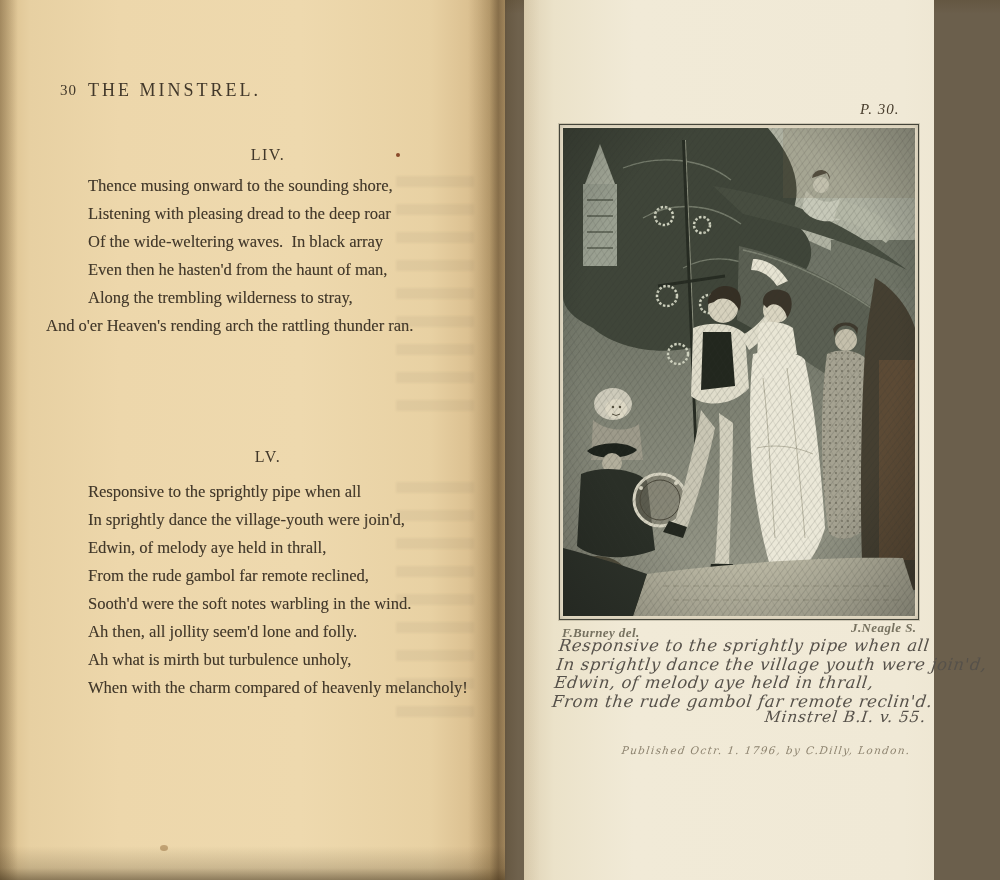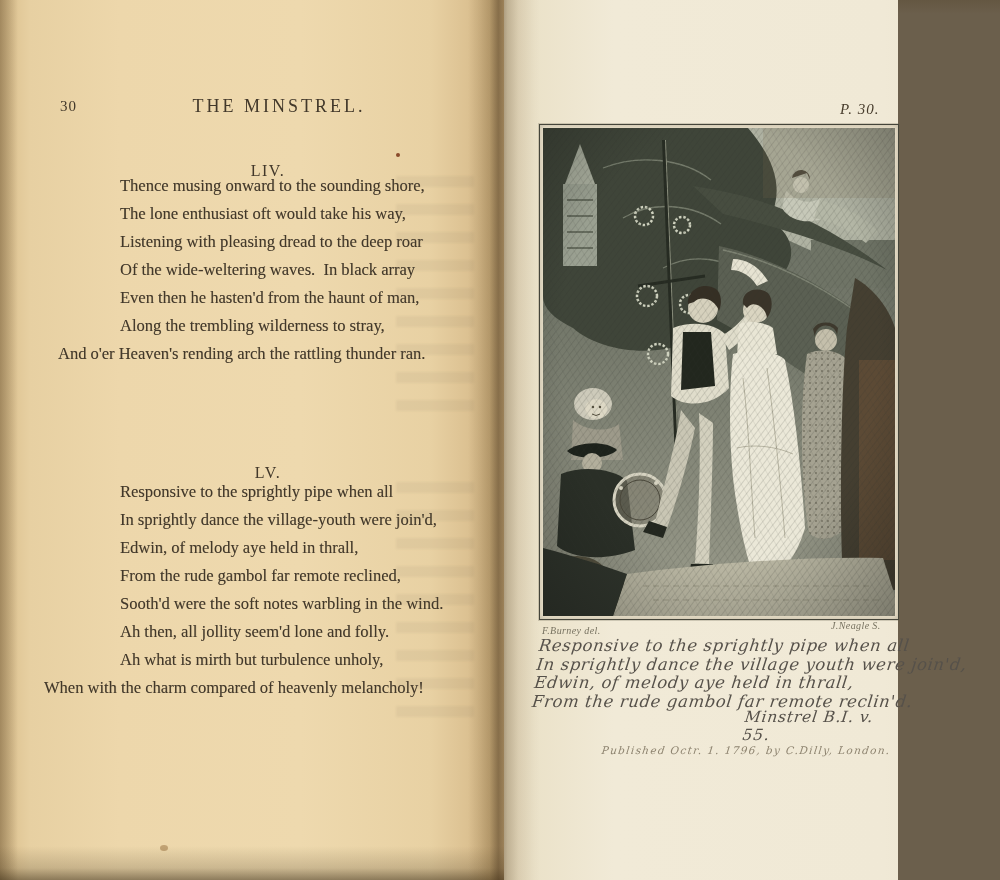--- a/index.html
+++ b/index.html
@@ -19,50 +19,51 @@
   .edge-bottom-left{position:absolute;left:0;bottom:0;width:505px;height:34px;
     background:linear-gradient(to top,rgba(45,32,12,.5) 0,rgba(45,32,12,.18) 12px,rgba(45,32,12,0) 100%);}
   .edge-top{position:absolute;left:0;top:0;width:1000px;height:14px;
     background:linear-gradient(to bottom,rgba(70,50,20,.18),rgba(70,50,20,0));}
   
   .gutter{position:absolute;left:468px;top:0;width:72px;height:880px;z-index:5;
     background:linear-gradient(90deg,rgba(105,80,40,0) 0,rgba(105,80,40,.28) 30%,
       rgba(70,50,25,.5) 42%,rgba(95,75,45,.25) 55%,rgba(140,115,80,.12) 70%,rgba(140,115,80,0) 100%);}
   
   .page-right{
-    left:504px;width:394px;
+    left:524px;width:394px;
     background:linear-gradient(90deg,#dfd2b4 0px,#ebe2c9 30px,#f1ead7 110px,
       #f0e9d6 380px,#ebe3ce 470px,#e6ddc6 495px);
+    padding-left:16px;
   }
   
-  .ink{color:#42382a;margin-top:16px;}
+  .ink{color:#42382a;}
   .pagenum{position:absolute;left:60px;top:82px;font-size:15px;letter-spacing:1px;}
-  .running-header{position:absolute;left:88px;top:80px;width:382px;text-align:center;
+  .running-header{position:absolute;left:88px;top:80px;width:382px;text-align:left;
     font-size:18px;letter-spacing:3px;}
   .stanza-num{position:absolute;left:88px;width:360px;text-align:center;
     font-size:16px;letter-spacing:1.5px;}
   .stanza{position:absolute;left:0;width:505px;}
-  .pline{height:28px;line-height:28px;font-size:16.5px;padding-left:120px;
+  .pline{height:28px;line-height:28px;font-size:16.5px;padding-left:88px;
     white-space:pre-wrap;color:#42382a;text-shadow:.3px .3px .6px rgba(66,56,42,.35);}
-  .pline.indent-a{padding-left:58px;}
-  .pline.indent-b{padding-left:44px;}
+  .pline.indent-a{padding-left:46px;}
+  .pline.indent-b{}
   
   .ghost{position:absolute;width:78px;filter:blur(1.1px);opacity:.5;pointer-events:none;
     background:repeating-linear-gradient(180deg,rgba(116,104,80,.16) 0 11px,rgba(116,104,80,0) 11px 28px);}
   .ghost1{left:396px;top:176px;height:250px;}
   .ghost2{left:396px;top:482px;height:250px;}
   .speck{position:absolute;border-radius:50%;pointer-events:none;}
   
   .page-ref{position:absolute;left:336px;top:101px;font-style:italic;font-size:15px;
     color:#463b2b;letter-spacing:1px;}
   .plate{position:absolute;left:35px;top:124px;width:352px;height:488px;
     background:#ebe2cc;border:1px solid #45453a;padding:3px;
     box-shadow:0 0 0 1px rgba(100,95,75,.25), inset 0 0 6px rgba(80,75,55,.3);}
   .plate svg{display:block;width:352px;height:488px;}
-  .credit{position:absolute;font-style:italic;font-size:10px;color:#777260;letter-spacing:.4px;}
+  .credit{position:absolute;font-style:italic;font-size:13px;color:#777260;letter-spacing:.4px;font-weight:bold;}
   .credit-artist{left:38px;top:625px;}
   .credit-engraver{left:327px;top:620px;text-align:center;}
   .script{font-family:"DejaVu Serif", serif;font-style:italic;color:#56514a;
     transform:skewX(-7deg);transform-origin:left top;}
   .caption{position:absolute;left:36px;top:637px;width:390px;}
   .caption div{font-size:16.5px;line-height:18.5px;letter-spacing:.6px;white-space:nowrap;}
   .citation{position:absolute;left:242px;top:708px;font-size:15.5px;letter-spacing:.8px;}
   .imprint{position:absolute;left:88px;top:744px;width:310px;text-align:center;
     font-size:10.5px;letter-spacing:1.3px;color:#8e8470;}
 </style>
@@ -73,21 +74,20 @@
 
 <div class="page page-left">
   <div class="edge-left"></div>
 
   <div class="pagenum ink">30</div>
   <div class="running-header ink">THE MINSTREL.</div>
 
   <div class="stanza-num ink" style="top:146px;">LIV.</div>
   <div class="stanza" style="top:172px;">
     <div class="pline">Thence musing onward to the sounding shore,</div>
-    <div class="pline">The lone enthusiast oft would take his way,</div>
     <div class="pline">Listening with pleasing dread to the deep roar</div>
     <div class="pline">Of the wide-weltering waves.  In black array</div>
     <div class="pline">Even then he hasten'd from the haunt of man,</div>
     <div class="pline">Along the trembling wilderness to stray,</div>
     <div class="pline indent-a">And o'er Heaven's rending arch the rattling thunder ran.</div>
   </div>
 
   <div class="stanza-num ink" style="top:448px;">LV.</div>
   <div class="stanza" style="top:478px;">
     <div class="pline">Responsive to the sprightly pipe when all</div>

